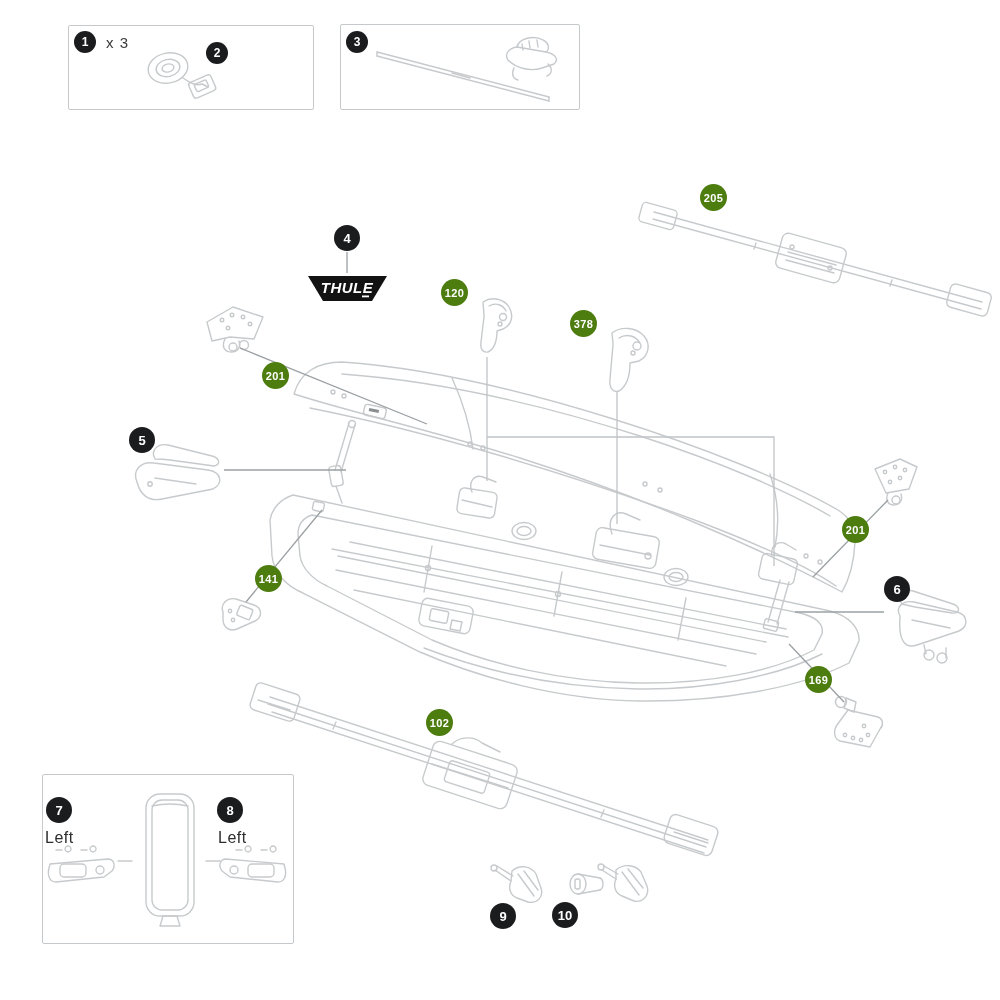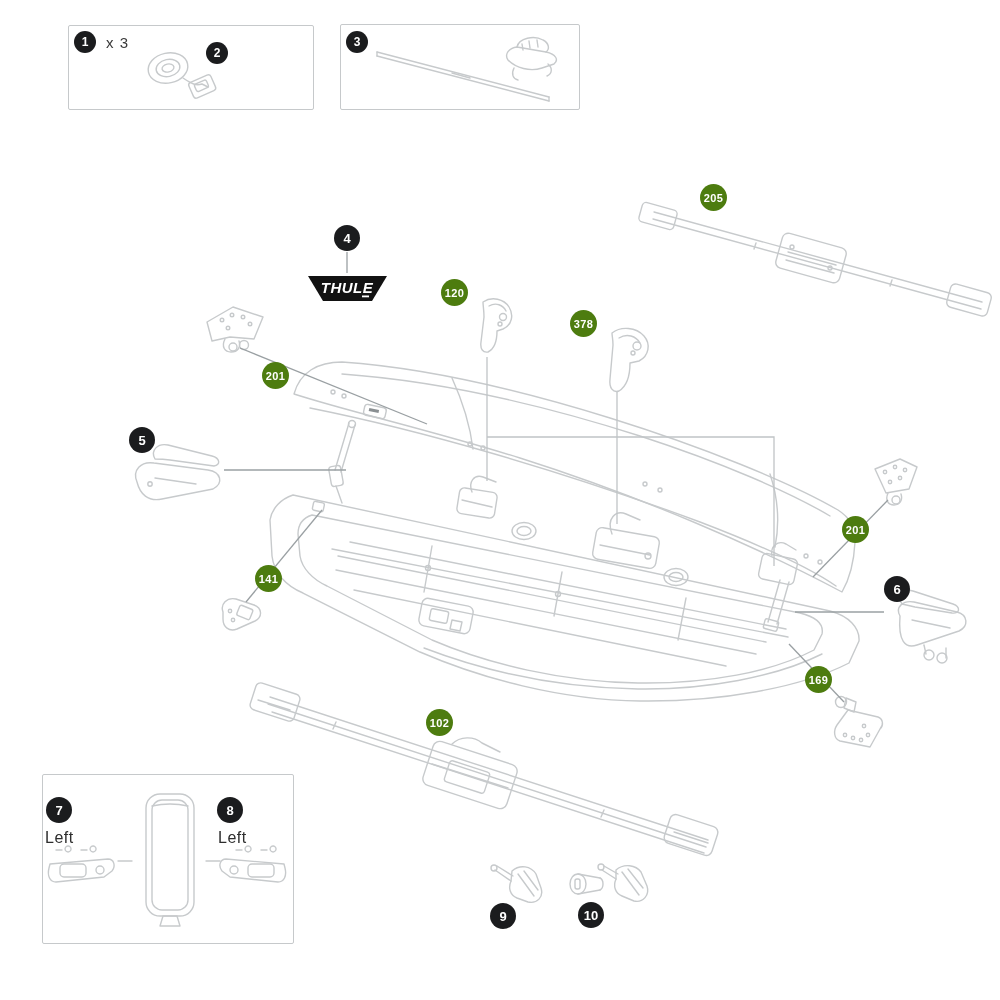--- a/index.html
+++ b/index.html
@@ -304,21 +304,21 @@
 
   <div class="badge black sz22" style="left:74px;top:31px">1</div>
   <div class="badge black sz22" style="left:206px;top:42px">2</div>
   <div class="badge black sz22" style="left:346px;top:31px">3</div>
   <div class="badge black sz26" style="left:334px;top:225px">4</div>
   <div class="badge black sz26" style="left:129px;top:427px">5</div>
   <div class="badge black sz26" style="left:884px;top:576px">6</div>
   <div class="badge black sz26" style="left:46px;top:797px">7</div>
   <div class="badge black sz26" style="left:217px;top:797px">8</div>
   <div class="badge black sz26" style="left:490px;top:903px">9</div>
-  <div class="badge black sz26" style="left:578px;top:902px">10</div>
+  <div class="badge black sz26" style="left:552px;top:902px">10</div>
 
   <div class="badge gray sz27" style="left:262px;top:362px">201</div>
   <div class="badge gray sz27" style="left:842px;top:516px">201</div>
   <div class="badge gray sz27" style="left:255px;top:565px">141</div>
   <div class="badge gray sz27" style="left:570px;top:310px">378</div>
   <div class="badge gray sz27" style="left:441px;top:279px">120</div>
   <div class="badge gray sz27" style="left:700px;top:184px">205</div>
   <div class="badge gray sz27" style="left:805px;top:666px">169</div>
   <div class="badge gray sz27" style="left:426px;top:709px">102</div>
 

